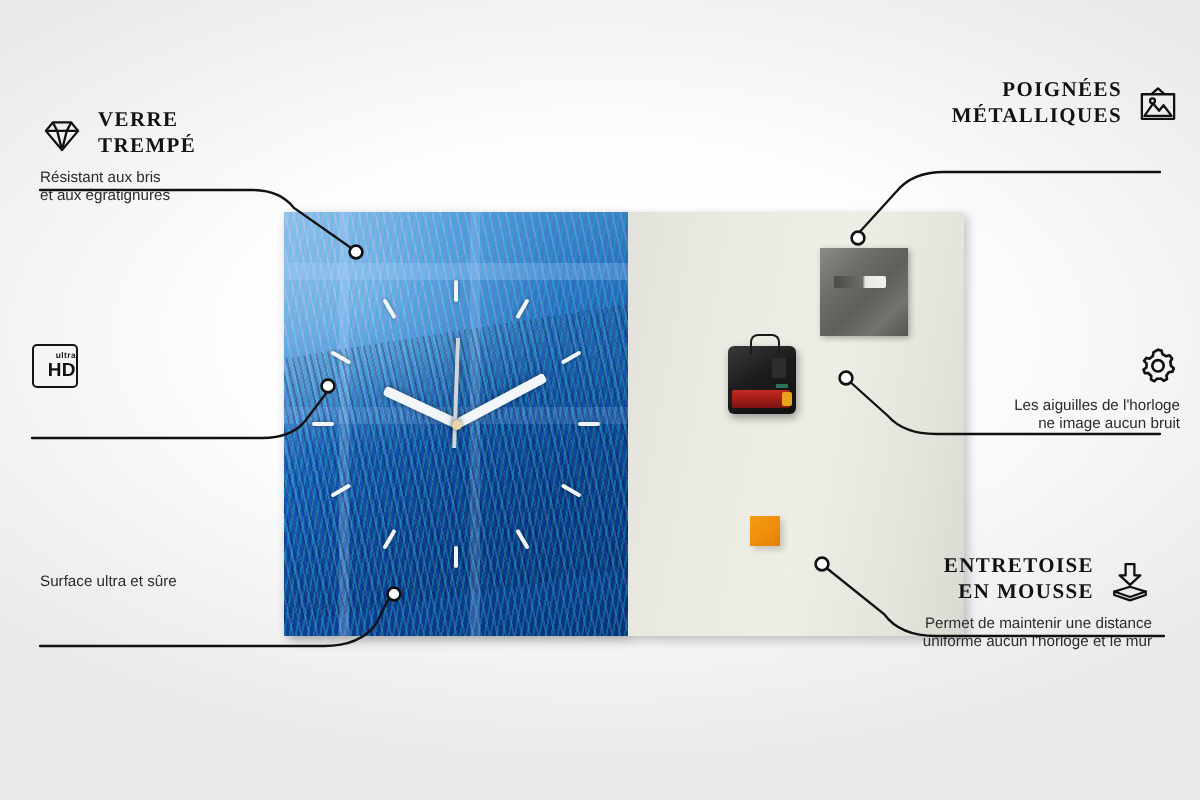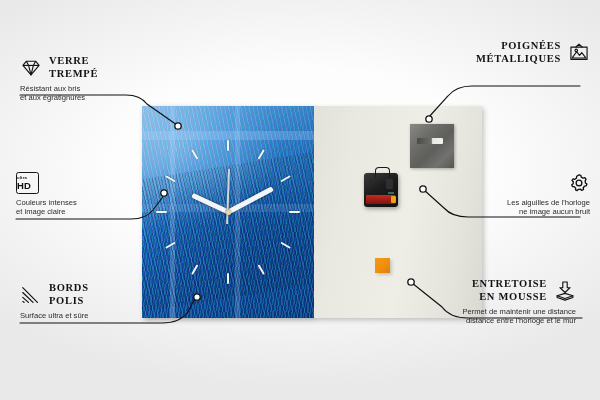--- a/index.html
+++ b/index.html
@@ -245,21 +245,21 @@
     display: block;
   }
   .hd-box {
     flex: 0 0 auto;
     width: 21px;
     height: 20px;
     border: 1.3px solid #141414;
     border-radius: 2.5px;
     display: flex;
     flex-direction: column;
-    align-items: flex-start;
+    align-items: flex-end;
     justify-content: center;
     line-height: 1;
   }
   .hd-ultra {
     font-family: "Liberation Sans", sans-serif;
     font-size: 4.2px;
     font-weight: bold;
     letter-spacing: 0.2px;
     color: #141414;
   }
@@ -366,37 +366,23 @@
 et aux égratignures</div>
   </div>
 
   <div class="callout left" id="callout-print">
     <div class="head">
       <div class="hd-box">
         <span class="hd-ultra">ultra</span>
         <span class="hd-main">HD</span>
       </div>
     </div>
-    <div class="desc">Couleurs intenses
-et image claire</div>
   </div>
 
   <div class="callout left" id="callout-edges">
-    <div class="head">
-      <svg class="icon" viewBox="0 0 24 24">
-        <g fill="none" stroke="#111" stroke-width="1.3" stroke-linecap="round">
-          <path d="M3,4 L19,20"></path>
-          <path d="M3,9.3 L14.2,20"></path>
-          <path d="M3,14.6 L9.2,20"></path>
-          <path d="M3.2,19.2 L4.4,20"></path>
-        </g>
-      </svg>
-      <div class="title">BORDS
-POLIS</div>
-    </div>
     <div class="desc">Surface ultra et sûre</div>
   </div>
 
   <div class="callout right" id="callout-handles">
     <div class="head">
       <div class="title">POIGNÉES
 MÉTALLIQUES</div>
       <svg class="icon" viewBox="0 0 24 24">
         <g fill="none" stroke="#111" stroke-width="1.25" stroke-linejoin="round" stroke-linecap="round">
           <path d="M8.6,5.4 L12,2.4 L15.4,5.4"></path>
@@ -427,16 +413,16 @@
 EN MOUSSE</div>
       <svg class="icon" viewBox="0 0 24 24">
         <g fill="none" stroke="#111" stroke-width="1.25" stroke-linejoin="round" stroke-linecap="round">
           <path d="M9.6,2.2 L14.4,2.2 L14.4,8.4 L17.6,8.4 L12,13.6 L6.4,8.4 L9.6,8.4 Z"></path>
           <path d="M12,14.6 L20.6,17.2 L12,20.2 L3.4,17.2 Z"></path>
           <path d="M3.4,17.2 L3.4,19.1 L12,22 L20.6,19.1 L20.6,17.2"></path>
         </g>
       </svg>
     </div>
     <div class="desc">Permet de maintenir une distance
-distance entre l'horloge et le mur</div>
+uniforme aucun l'horloge et le mur</div>
   </div>
 
 </div>
 
 </body></html>

